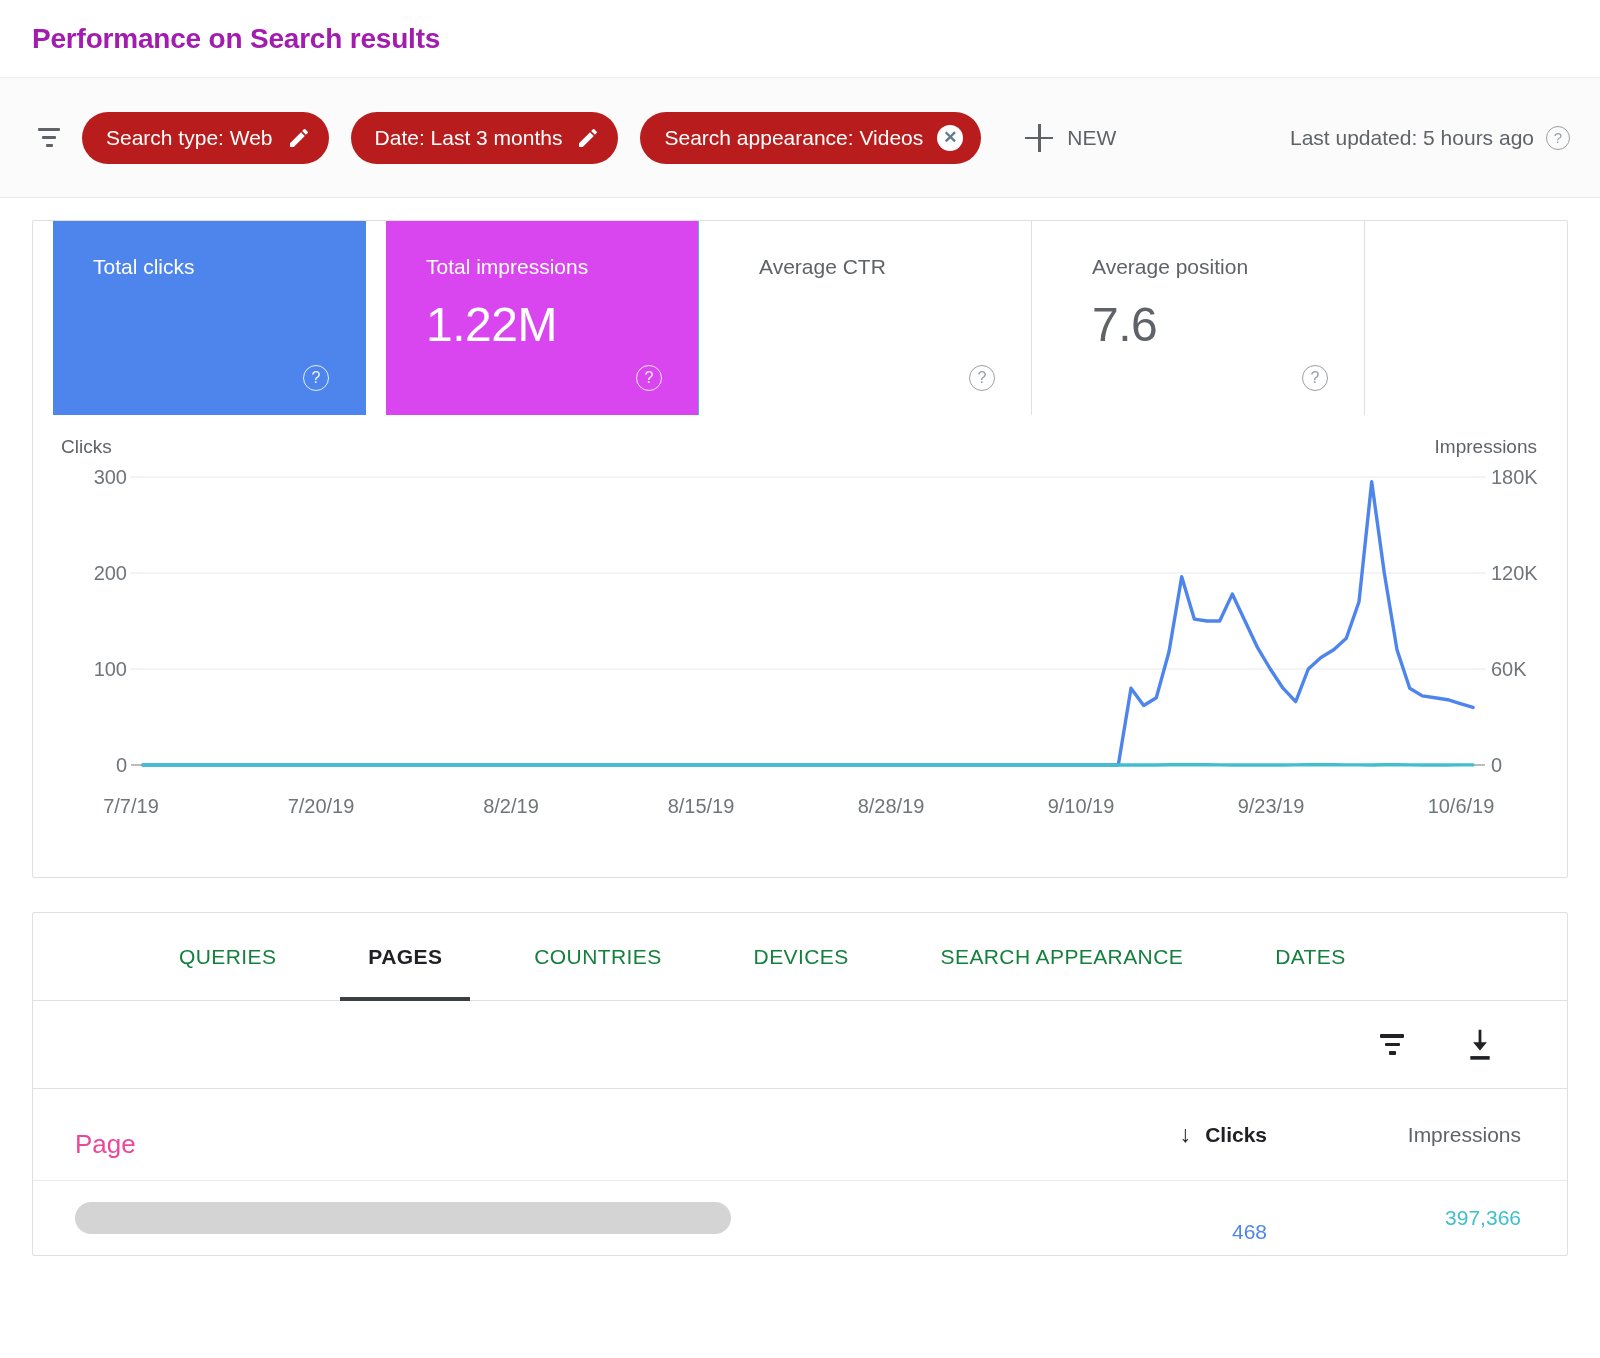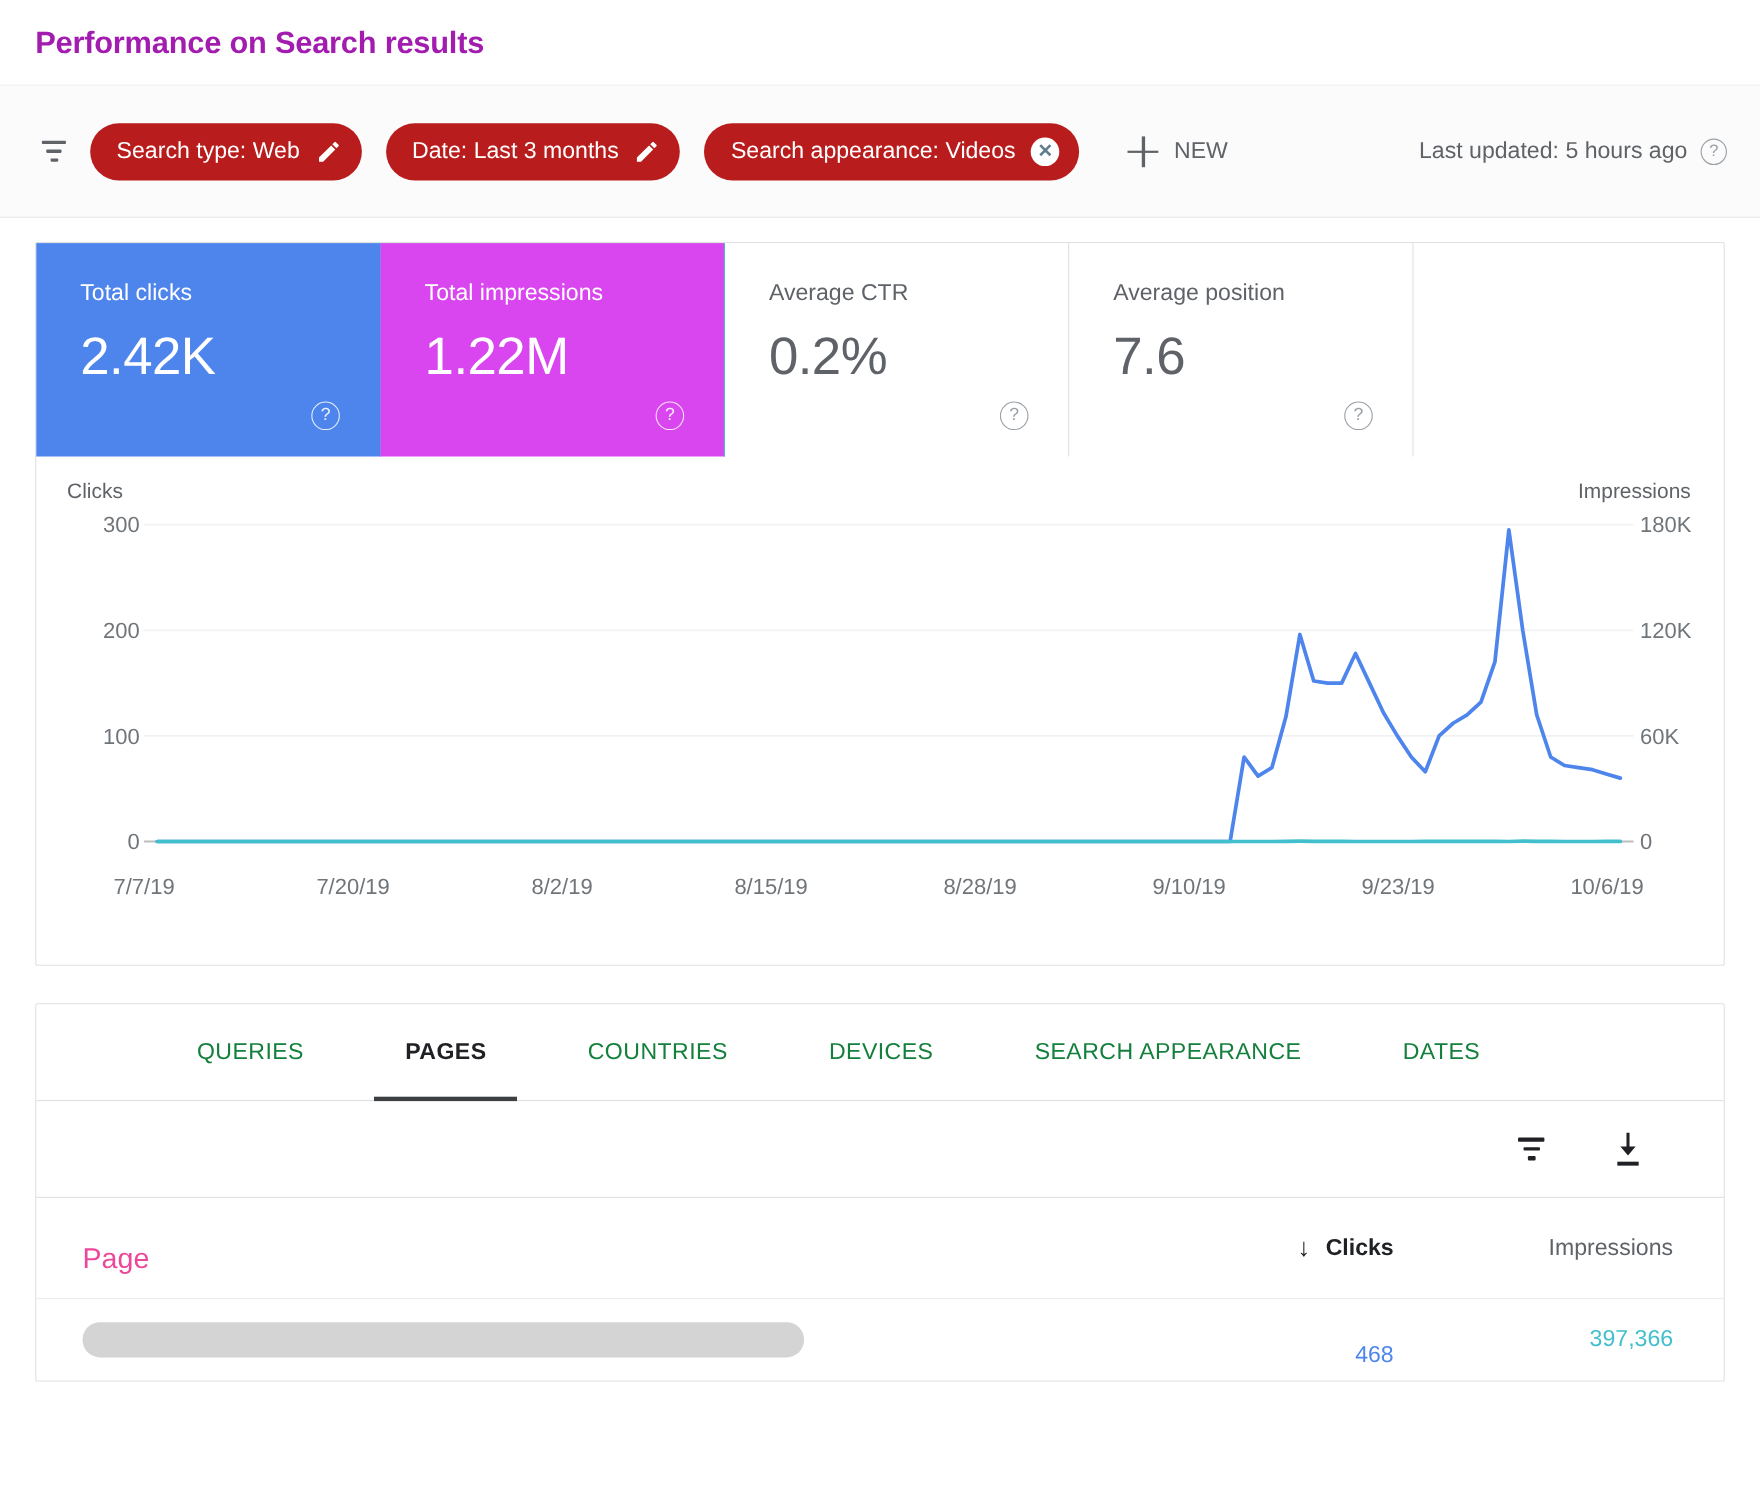--- a/index.html
+++ b/index.html
@@ -125,20 +125,21 @@
   .metrics-row {
     display: flex;
     height: 194px;
   }
   .metric {
     position: relative;
     flex: 0 0 313px;
     padding: 34px 0 16px 40px;
     border-right: 1px solid #e0e0e0;
     cursor: pointer;
+    margin-left: 20px;
   }
   .metric.filler { flex: 1 1 auto; border-right: none; cursor: default; }
   .metric .m-label { font-size: 21px; margin-bottom: 18px; }
   .metric .m-value { font-size: 48px; font-weight: 300; letter-spacing: -0.5px; }
   .metric.sel-clicks { background: #4e85ed; border-right-color: #4e85ed; }
   .metric.sel-clicks .m-label,
   .metric.sel-clicks .m-value { color: #ffffff; }
   .metric.sel-impr { background: #d946ef; border-right-color: #41bfcc; }
   .metric.sel-impr .m-label,
   .metric.sel-impr .m-value { color: #ffffff; }
@@ -287,31 +288,29 @@
       <span>Last updated: 5 hours ago</span>
       <span class="help-circle">?</span>
     </div>
   </div>
 
   <div class="chart-card">
 
     <div class="metrics-row">
       <div class="metric sel-clicks">
         <div class="m-label">Total clicks</div>
-        <div class="m-value">2.42K</div>
         <span class="m-help">?</span>
       </div>
       <div class="metric sel-impr">
         <div class="m-label">Total impressions</div>
         <div class="m-value">1.22M</div>
         <span class="m-help">?</span>
       </div>
       <div class="metric plain">
         <div class="m-label">Average CTR</div>
-        <div class="m-value">0.2%</div>
         <span class="m-help">?</span>
       </div>
       <div class="metric plain">
         <div class="m-label">Average position</div>
         <div class="m-value">7.6</div>
         <span class="m-help">?</span>
       </div>
       <div class="metric filler"></div>
     </div>
 

